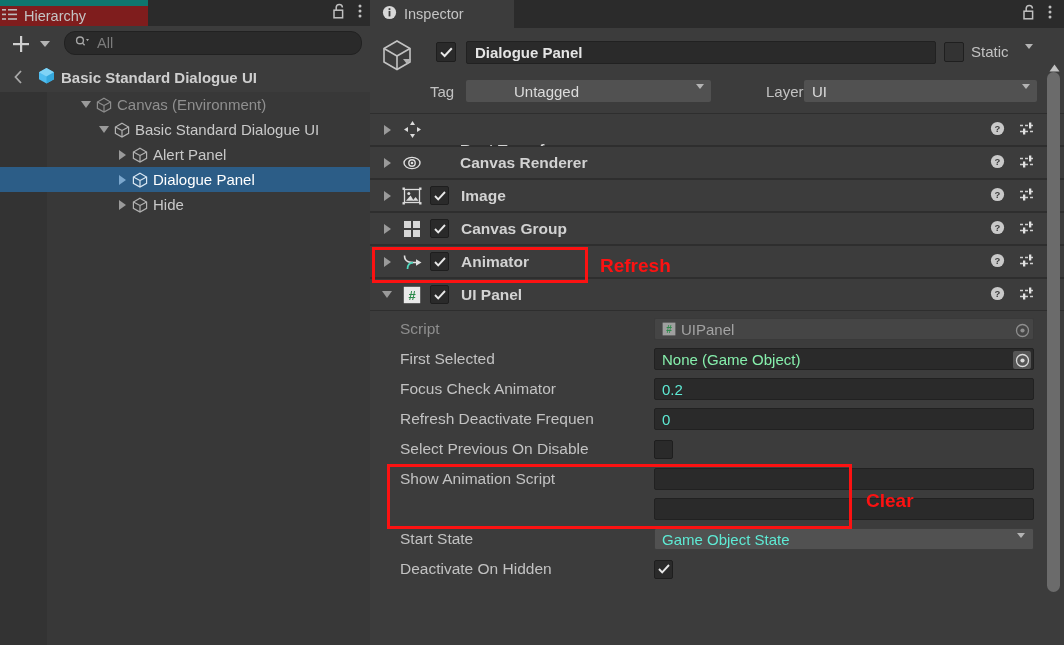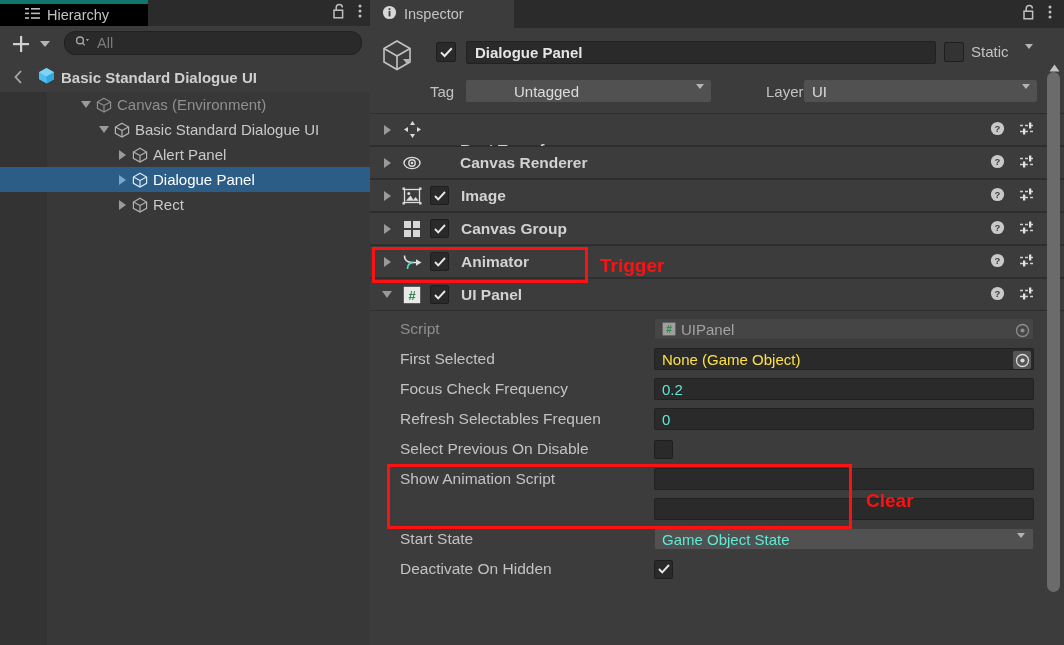--- a/index.html
+++ b/index.html
@@ -16,23 +16,23 @@
   .hierarchy {
     position: absolute; left: 0; top: 0; width: 370px; height: 645px;
     background: #383838;
   }
   .h-tabstrip {
     position: absolute; left: 0; top: 0; width: 370px; height: 26px;
     background: #2b2b2b;
   }
   .h-tab {
     position: absolute; left: 0; top: 0; width: 148px; height: 26px;
-    background: #000000;
-    border-top: 4px solid #0f766e;
-    display: flex; align-items: center; gap: 7px; padding-left: 25px;
+    background: #7f1d1d;
+    border-top: 6px solid #0f766e;
+    display: flex; align-items: center; gap: 7px; padding-left: 2px;
   }
   .h-tab-label { color: #c4c4c4; font-size: 14.5px; }
   .tabicons { position: absolute; right: 8px; top: 0; height: 26px; display: flex; align-items: center; gap: 12px; }
 
   .h-toolbar {
     position: absolute; left: 0; top: 26px; width: 370px; height: 36px;
     background: #3c3c3c;
     display: flex; align-items: center; padding-left: 8px; gap: 2px;
   }
   .plus-btn { width: 26px; height: 24px; display: flex; align-items: center; justify-content: center; }
@@ -126,21 +126,21 @@
 
   .props { position: relative; background: #3c3c3c; padding-top: 3px; }
   .prop-row { position: relative; height: 30px; display: flex; align-items: center; }
   .p-label { position: absolute; left: 30px; color: #c2c2c2; font-size: 15.5px; }
   .p-label.dimmed { color: #8e8e8e; text-align: right; }
   .p-field {
     position: absolute; left: 284px; width: 380px; height: 22px;
     background: #2a2a2a; border: 1px solid #212121; border-radius: 2px;
     display: flex; align-items: center; padding-left: 7px; color: #5eead4; font-size: 15px;
   }
-  .p-field.obj { color: #fde047; }
+  .p-field.obj { color: #86efac; }
   .p-field.readonly { background: #454545; border-color: #3a3a3a; color: #a3a3a3; }
   .p-field.dropdown { background: #515151; border: 1px solid #3d3d3d; }
   .p-obj-btn {
     position: absolute; right: 2px; top: 2px; width: 18px; height: 18px;
     display: flex; align-items: center; justify-content: center;
   }
   .p-check {
     position: absolute; left: 284px; width: 19px; height: 19px;
     background: #2a2a2a; border: 1px solid #1e1e1e; border-radius: 2px;
     display: flex; align-items: center; justify-content: center;
@@ -308,21 +308,21 @@
             <span class="tri-r"></span>
           </span>
         <span class="tr-icon">
           <svg width="16" height="16" viewBox="0 0 16 16">
               <polygon points="8,1.2 14.6,5 14.6,11.3 8,15.1 1.4,11.3 1.4,5" fill="none" stroke="#b2b2b2" stroke-width="1.2"></polygon>
               <line x1="1.4" y1="5" x2="8" y2="8.5" stroke="#b2b2b2" stroke-width="1.2"></line>
               <line x1="14.6" y1="5" x2="8" y2="8.5" stroke="#b2b2b2" stroke-width="1.2"></line>
               <line x1="8" y1="8.5" x2="8" y2="15.1" stroke="#b2b2b2" stroke-width="1.2"></line>
             </svg>
         </span>
-        <span class="tr-label">Rect</span>
+        <span class="tr-label">Hide</span>
       </div>
     </div>
   </div>
 
   <div class="inspector">
 
     <div class="i-tabstrip">
       <div class="i-tab">
         <span>
           <svg width="15" height="15" viewBox="0 0 15 15">
@@ -628,26 +628,26 @@
             <span class="p-obj-btn" style="background:#555;border-radius:2px;">
               <svg width="15" height="15" viewBox="0 0 15 15">
                   <circle cx="7.5" cy="7.5" r="6" fill="none" stroke="#dadada" stroke-width="1.3"></circle>
                   <circle cx="7.5" cy="7.5" r="2.1" fill="#dadada"></circle>
                 </svg>
             </span>
           </div>
         </div>
 
         <div class="prop-row">
-          <span class="p-label">Focus Check Frequency</span>
+          <span class="p-label">Focus Check Animator</span>
           <div class="p-field">0.2</div>
         </div>
 
         <div class="prop-row">
-          <span class="p-label">Refresh Selectables Frequen</span>
+          <span class="p-label">Refresh Deactivate Frequen</span>
           <div class="p-field">0</div>
         </div>
 
         <div class="prop-row">
           <span class="p-label">Select Previous On Disable</span>
           <div class="p-check"></div>
         </div>
 
         <div class="prop-row">
           <span class="p-label">Show Animation Script</span>
@@ -682,18 +682,18 @@
           <svg width="11" height="8" viewBox="0 0 11 8">
               <polygon points="5.5,0.5 10.5,7.5 0.5,7.5" fill="#c2c2c2"></polygon>
             </svg>
         </span>
         <div class="vscroll-thumb"></div>
       </div>
     </div>
   </div>
 
   <div class="annot-box" style="left:372px; top:247px; width:216px; height:36px;"></div>
-  <span class="annot-text" style="left:600px; top:255px;">Trigger</span>
+  <span class="annot-text" style="left:600px; top:255px;">Refresh</span>
 
   <div class="annot-box" style="left:387px; top:464px; width:465px; height:65px;"></div>
   <span class="annot-text" style="left:866px; top:490px;">Clear</span>
 
 </div>
 
 </body></html>

